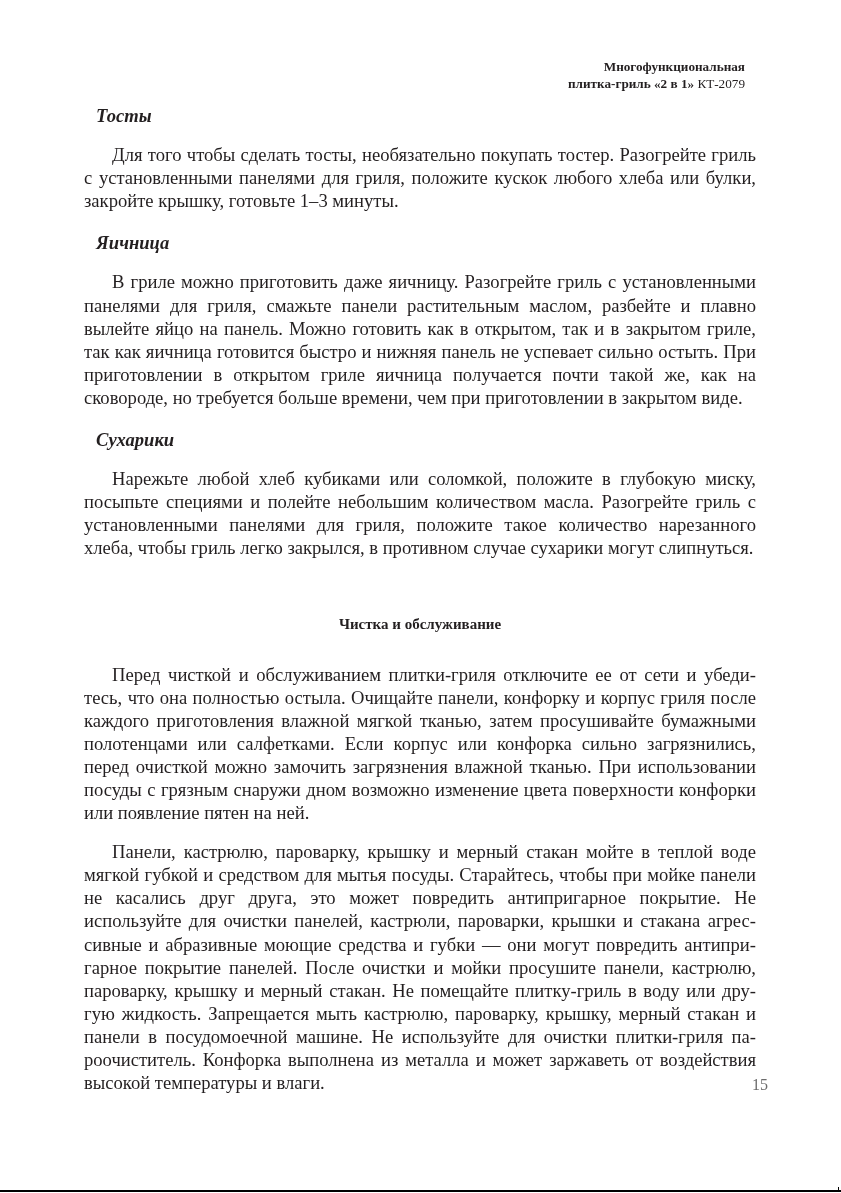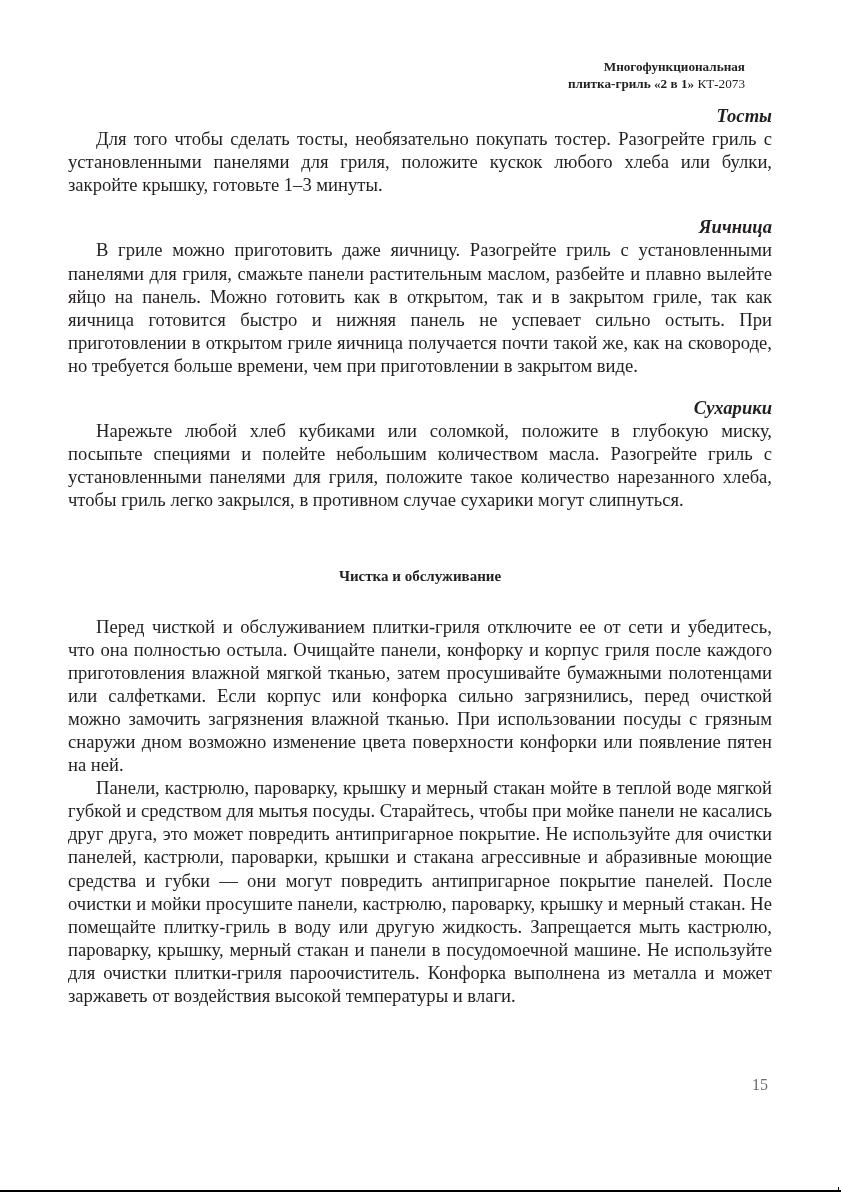--- a/index.html
+++ b/index.html
@@ -42,24 +42,23 @@
       width: 704px;
       font-size: 18.6px;
       line-height: 23.1px;
     }
     .subhead {
       font-weight: bold;
       font-style: italic;
       margin: 0 0 0 28px;
       font-size: 18.6px;
       line-height: 23.1px;
-      text-align: right;
     }
     p {
-      margin: 0;
+      margin: 16px;
       text-align: justify;
       text-indent: 28px;
       hyphens: manual;
     }
     .block { margin-bottom: 19px; }
     .block.sukhariki { margin-bottom: 0; }
     .section-title {
       text-align: center;
       font-weight: bold;
       font-size: 15px;
@@ -90,21 +89,21 @@
       background: #000000;
     }
   </style>
 </head>
 <body>
 
 <div class="page">
 
   <div class="running-header">
     <span class="h-line1">Многофункциональная</span>
-    <span class="h-line2"><span class="h-bold">плитка-гриль «2 в 1»</span> <span>КТ-2073</span></span>
+    <span class="h-line2"><span class="h-bold">плитка-гриль «2 в 1»</span> <span>КТ-2079</span></span>
   </div>
 
   <div class="content">
 
     <div class="block">
       <div class="subhead">Тосты</div>
       <p>Для того чтобы сделать тосты, необязательно покупать тостер. Разогрейте гриль с установленными панелями для гриля, положите кускок любого хлеба или булки, закройте крышку, готовьте 1–3 минуты.</p>
     </div>
 
     <div class="block">

